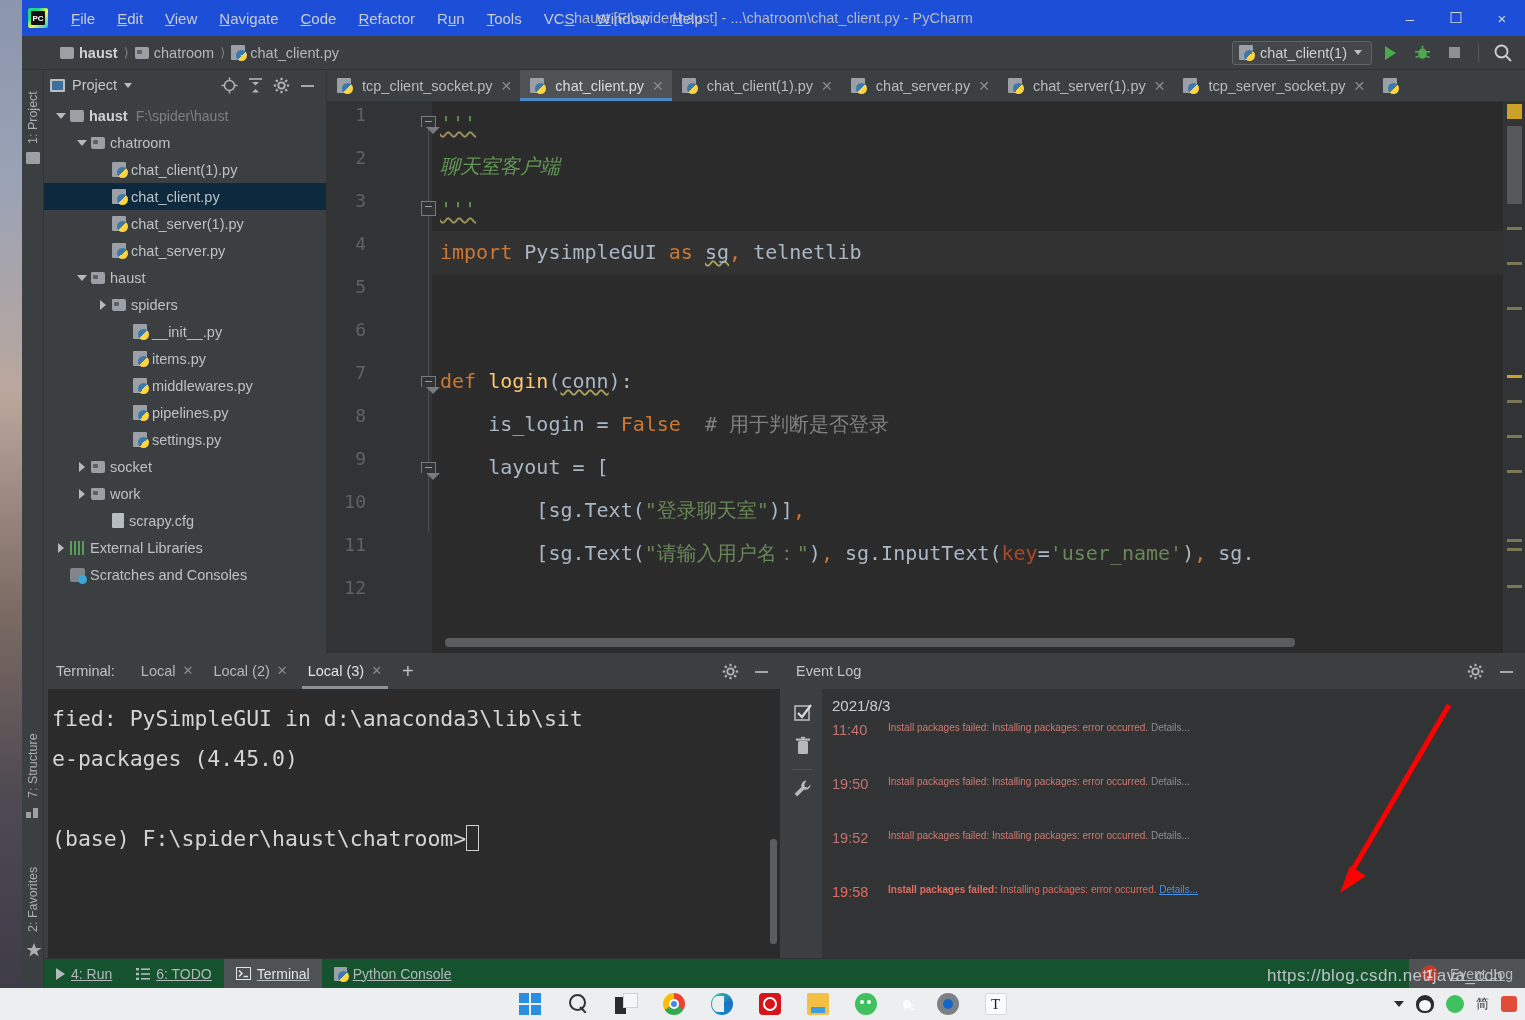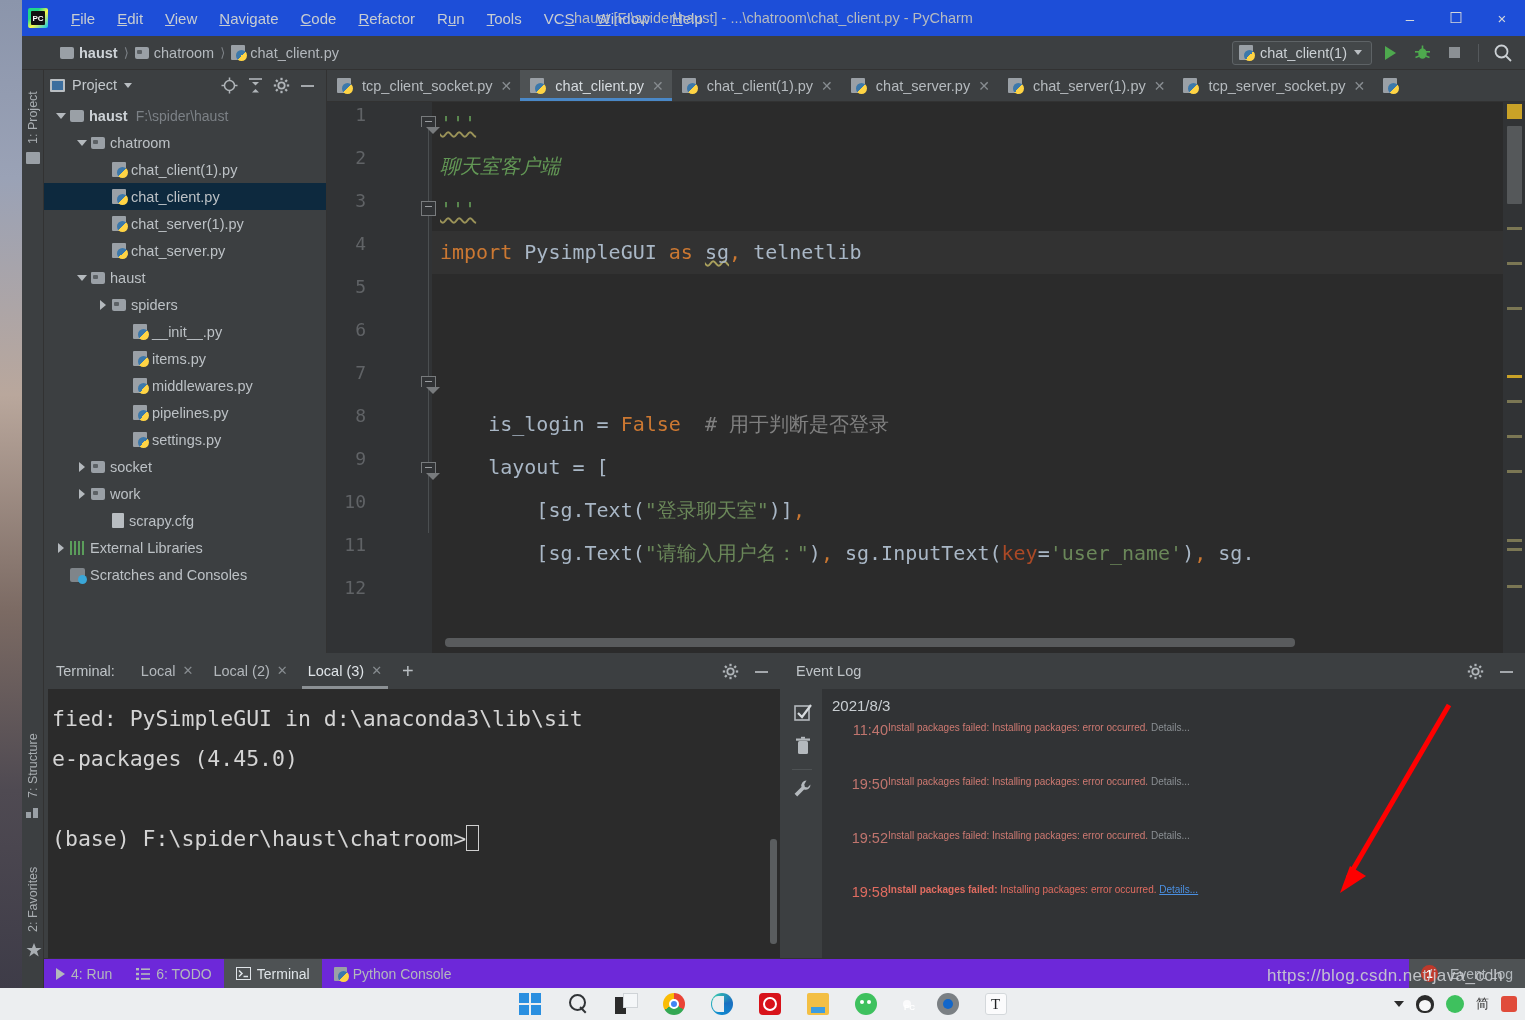--- a/index.html
+++ b/index.html
@@ -232,32 +232,32 @@
   .term-scroll { position:absolute; right:3px; top:150px; width:7px; height:105px; background:#5a5d5f; border-radius:3px; }
 
   .evt-pane { position:absolute; left:740px; top:0; right:0; bottom:0; }
   .evt-body { position:absolute; left:0; right:0; top:36px; bottom:0; background:#313335; }
   .evt-sidebar { position:absolute; left:0; top:0; width:38px; bottom:0; background:#3c3f41; }
   .evt-sb-ic { position:absolute; left:9px; width:20px; height:20px; color:#b4b9bd; }
   .evt-sb-div { position:absolute; left:8px; right:10px; height:1px; background:#4e5254; }
   .evt-list { position:absolute; left:38px; right:0; top:0; bottom:0; padding-top:6px; }
   .evt-date { font-size:15px; color:#c9ced2; padding:2px 0 8px 10px; }
   .evt-row { display:flex; align-items:flex-start; padding: 0 0 0 10px; height:54px; }
-  .evt-time { font-size:14.5px; color:#c0756e; width:56px; flex:none;text-align:right; }
+  .evt-time { font-size:14.5px; color:#c0756e; width:56px; flex:none; }
   .evt-msg  { font-size:10px; color:#cf7a72; }
   .evt-row.last .evt-time { color:#e06c60; }
   .evt-row.last .evt-msg { color:#e06c60; }
   .evt-msg .b { font-weight:bold; }
   .evt-det { color:#8a8f93; }
   .evt-det.link { color:#4a90e2; text-decoration: underline; }
 
   
   .statusbar {
-    position:absolute; left:22px; right:0; top:958px; height:30px; background:#6d28d9;
-    display:flex; align-items:center; font-size:14px; color:#b3b8bc; border-top:1px solid #323232;
+    position:absolute; left:22px; right:0; top:958px; height:30px; background:#14532d;
+    display:flex; align-items:center; font-size:14px; color:#b3b8bc; border-top:1px solid #323232;text-decoration:underline;
   }
   .sb-item { display:flex;align-items:center;gap:6px;padding:0 12px;height:30px; }
   .sb-item.active { background:#4e5254; color:#dfe4e8; }
   .sb-right { margin-left:auto; display:flex; align-items:center; }
   .badge-1 {
     width:17px;height:17px;border-radius:50%;background:#c0392b;color:#fff;font-size:11.5px;
     display:flex;align-items:center;justify-content:center;margin-right:6px;font-weight:bold;
   }
 
   
@@ -648,20 +648,21 @@
           <div class="gline" style="top: 475px;">12</div>
         </div>
 
       <div class="code">
         <div class="cline" style="top:0px;"><span class="docstr sqgl-g">'''</span></div>
         <div class="cline" style="top:43px;"><span class="docstr">聊天室客户端</span></div>
         <div class="cline" style="top:86px;"><span class="docstr sqgl-g">'''</span></div>
         <div class="cline hl" style="top:129px;"><span class="kw">import</span> <span class="id">PysimpleGUI</span> <span class="kw">as</span> <span class="id sqgl">sg</span><span class="kw">,</span> <span class="id">telnetlib</span></div>
         <div class="cline" style="top:172px;"></div>
         <div class="cline" style="top:215px;"></div>
+        <div class="cline" style="top:258px;"><span class="kw">def</span> <span class="fn">login</span>(<span class="id sqgl">conn</span>):</div>
         <div class="cline" style="top:301px;">    <span class="id">is_login</span> = <span class="kw">False</span>  <span class="cm"># 用于判断是否登录</span></div>
         <div class="cline" style="top:344px;">    <span class="id">layout</span> = [</div>
         <div class="cline" style="top:387px;">        [<span class="id">sg</span>.<span class="id">Text</span>(<span class="str">"登录聊天室"</span>)]<span class="kw">,</span></div>
         <div class="cline" style="top:430px;">        [<span class="id">sg</span>.<span class="id">Text</span>(<span class="str">"请输入用户名："</span>)<span class="kw">,</span> <span class="id">sg</span>.<span class="id">InputText</span>(<span class="kwarg">key</span>=<span class="str">'user_name'</span>)<span class="kw">,</span> <span class="id">sg</span>.</div>
         <div class="cline" style="top:473px;"></div>
       </div>
 
       <div class="hscroll" style="left:118px;width:850px;"></div>
 
       <div class="markerbar">

